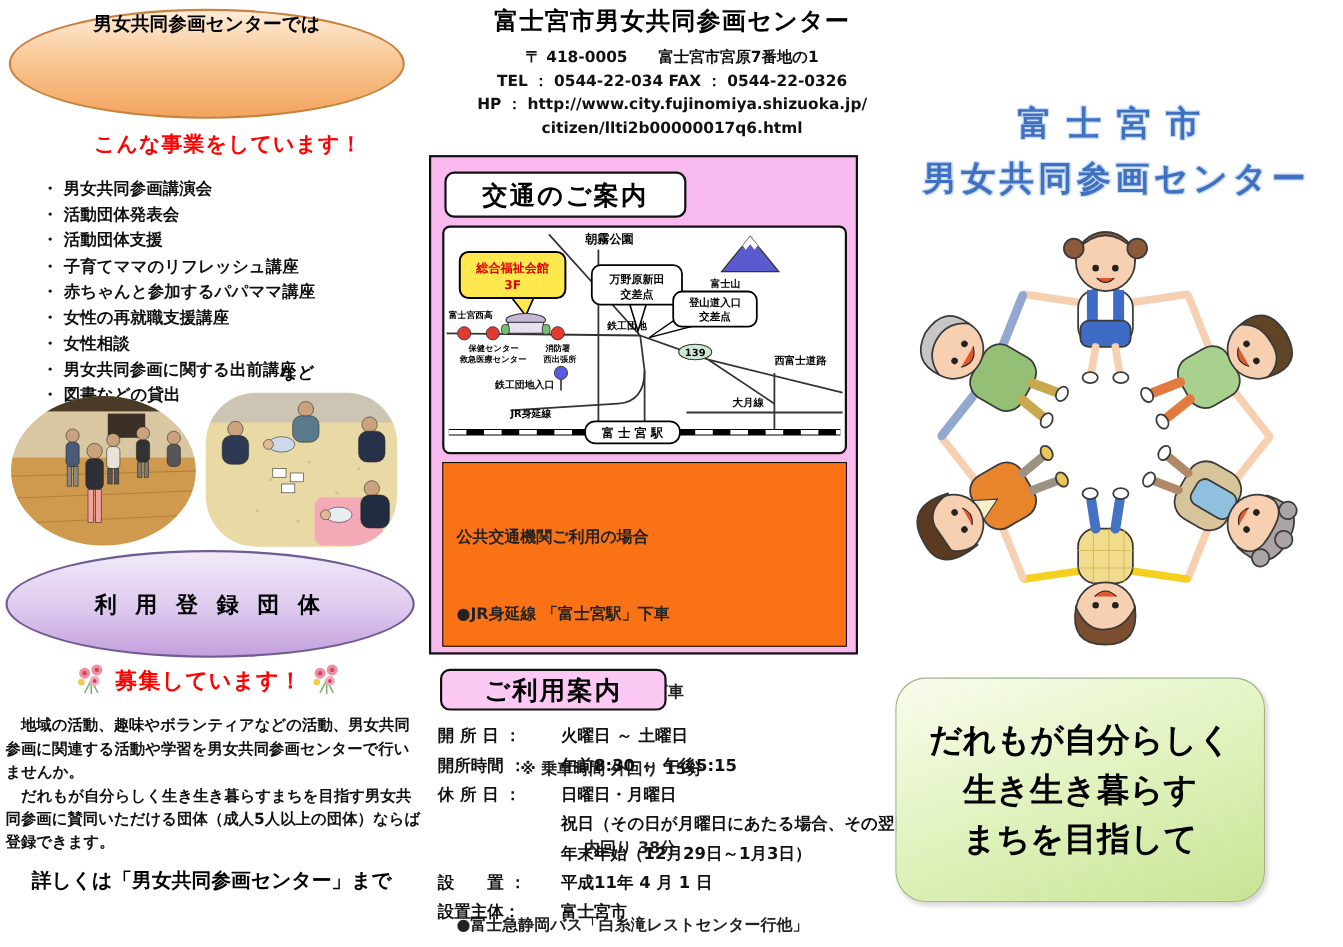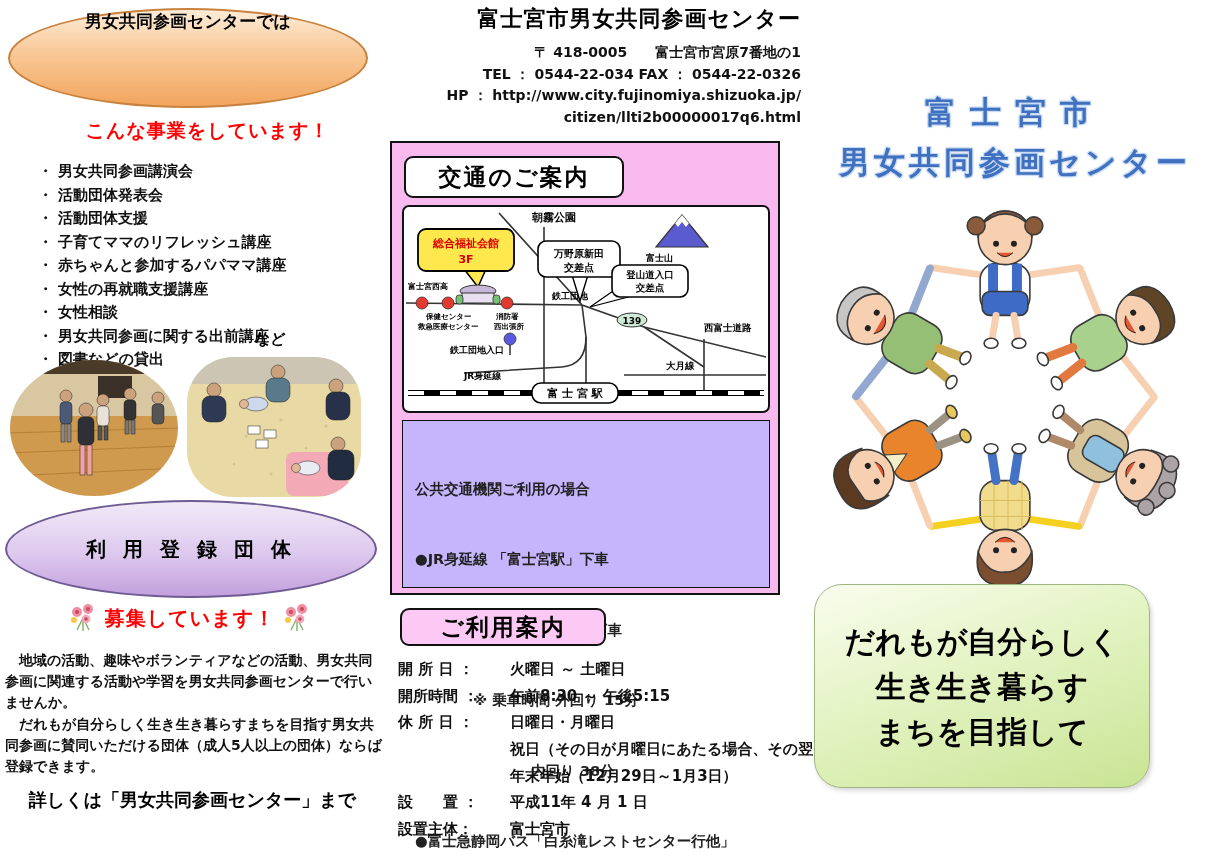--- a/index.html
+++ b/index.html
@@ -1,21 +1,21 @@
 <!DOCTYPE html>
 <html><head>
 <meta charset="utf-8">
 <style>
   * { margin:0; padding:0; box-sizing:border-box; }
   html,body { width:1221px; height:861px; background:#fff; overflow:hidden;
     font-family:"DejaVu Sans","Liberation Sans",sans-serif; }
   .page { position:relative; width:1221px; height:861px; background:#fff; }
 
   
-  .c-head { position:absolute; left:401px; top:4px; width:400px; text-align:right; }
+  .c-head { position:absolute; left:411px; top:4px; width:400px; text-align:center; }
   .c-title { font-size:22px; font-weight:bold; color:#000; letter-spacing:1px; }
   .c-addr { margin-top:8px; font-size:14px; font-weight:600; color:#111; line-height:1.55; }
 
   
   .oval-orange { position:absolute; left:8px; top:8px; width:360px; height:100px;
     border-radius:50%; border:2px solid #c8823e;
     background:linear-gradient(180deg,#fdecd8 0%,#f9c896 45%,#f2a55e 100%);
     display:flex; align-items:flex-start; justify-content:center; }
   .oval-orange span { font-size:17px; font-weight:bold; color:#000; }
   .red-heading { position:absolute; left:0; top:118px; width:370px; text-align:center;
@@ -47,21 +47,21 @@
   
   .pink-panel { position:absolute; left:390px; top:141px; width:390px; height:454px;
     background:#f8b9ef; border:2px solid #111; }
   .traffic-head { position:absolute; left:12px; top:13px; width:220px; height:42px;
     background:#fff; border:2.5px solid #111; border-radius:9px;
     display:flex; align-items:center; justify-content:center;
     font-size:23px; font-weight:600; letter-spacing:2px; }
   .map-box { position:absolute; left:10px; top:62px; width:368px; height:208px;
     background:#fff; border:2px solid #111; border-radius:7px; overflow:hidden; }
   .bus-box { position:absolute; left:10px; top:277px; width:368px; height:168px;
-    background:#c4b5fd; border:1.5px solid #111; }
+    background:#f97316; border:1.5px solid #111; }
   .bus-box div { margin:10px 0 0 12px; font-size:14.5px; font-weight:600; color:#222;
     line-height:1.62; white-space:pre-wrap; }
 
   
   .usage-head { position:absolute; left:400px; top:608px; width:206px; height:38px;
     background:#fbc9f3; border:2.5px solid #111; border-radius:9px;
     display:flex; align-items:center; justify-content:center;
     font-size:23px; font-weight:bold; letter-spacing:2px; }
   .usage-rows { position:absolute; left:398px; top:656px; width:400px;
     font-size:15px; font-weight:600; color:#111; line-height:1.78; }
@@ -69,21 +69,21 @@
   .usage-rows .lab { flex:0 0 112px; white-space:pre; }
   .usage-rows .val { white-space:pre; }
 
   
   .r-title { position:absolute; left:820px; top:92px; width:390px; text-align:center;
     color:#4070c0; font-weight:bold;
     text-shadow:1px 1px 0 #c9dbf3,-1px -1px 0 #c9dbf3,1px -1px 0 #c9dbf3,-1px 1px 0 #c9dbf3,0 0 4px #dce9f8; }
   .r-title .l1 { font-size:31px; letter-spacing:14px; }
   .r-title .l2 { font-size:31px; letter-spacing:4px; margin-top:8px; }
   .illus { position:absolute; left:790px; top:198px; }
-  .green-box { position:absolute; left:814px; top:584px; width:336px; height:204px;
+  .green-box { position:absolute; left:814px; top:616px; width:336px; height:204px;
     border-radius:28px; border:1px solid #9fb383;
     background:linear-gradient(160deg,#f9fdee 0%,#e3f3c2 45%,#c9e494 100%);
     box-shadow:2px 3px 4px rgba(0,0,0,.15);
     display:flex; flex-direction:column; align-items:center; justify-content:center; }
   .green-box div { font-size:30px; font-weight:bold; color:#000; line-height:1.5; }
 
   
   .map-box svg text { font-family:"DejaVu Sans","Liberation Sans",sans-serif; font-weight:600; }
 </style>
 </head>

